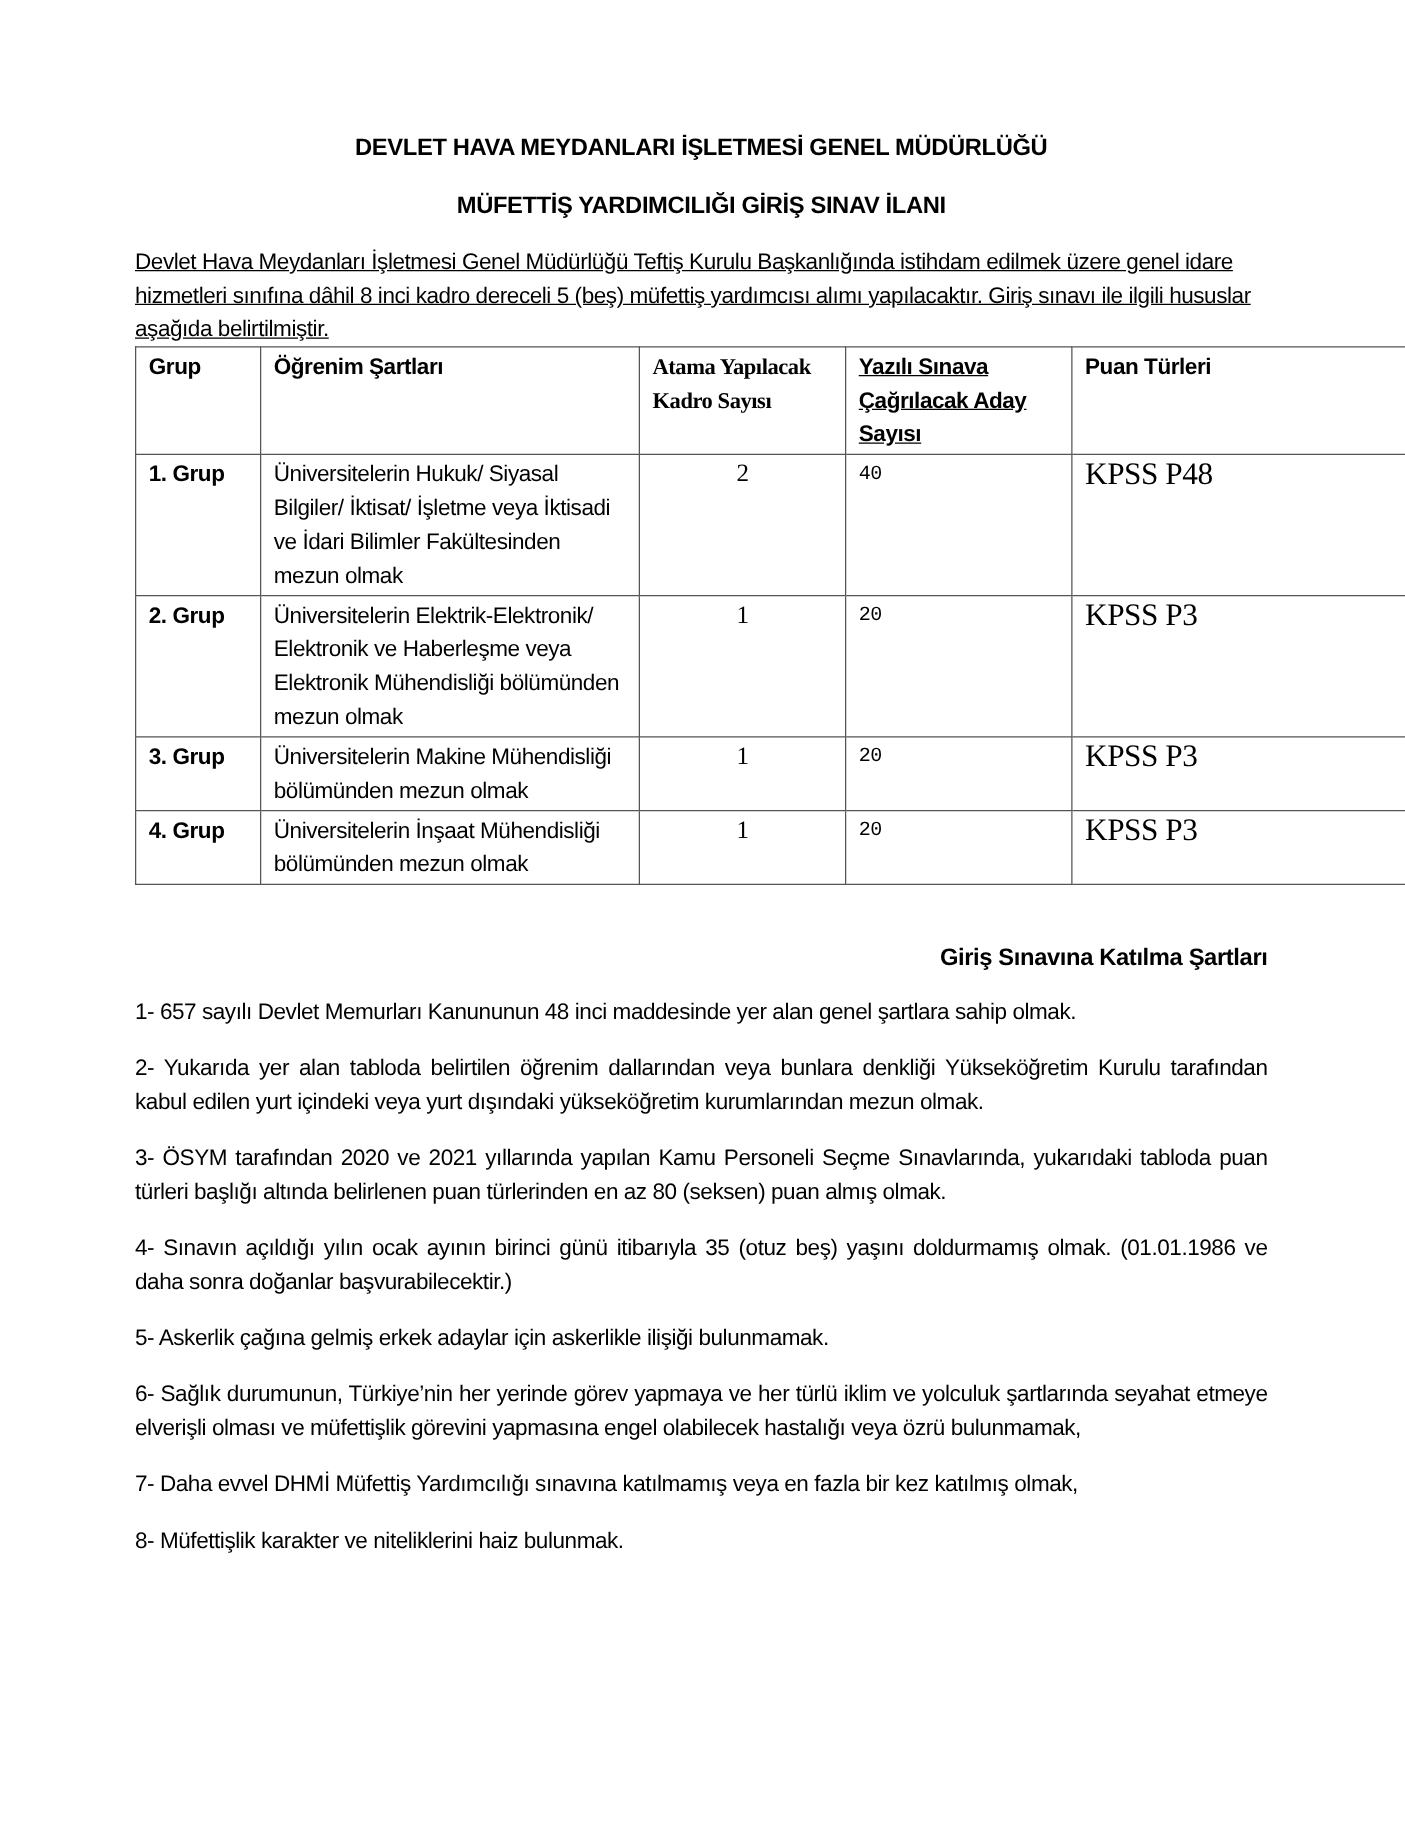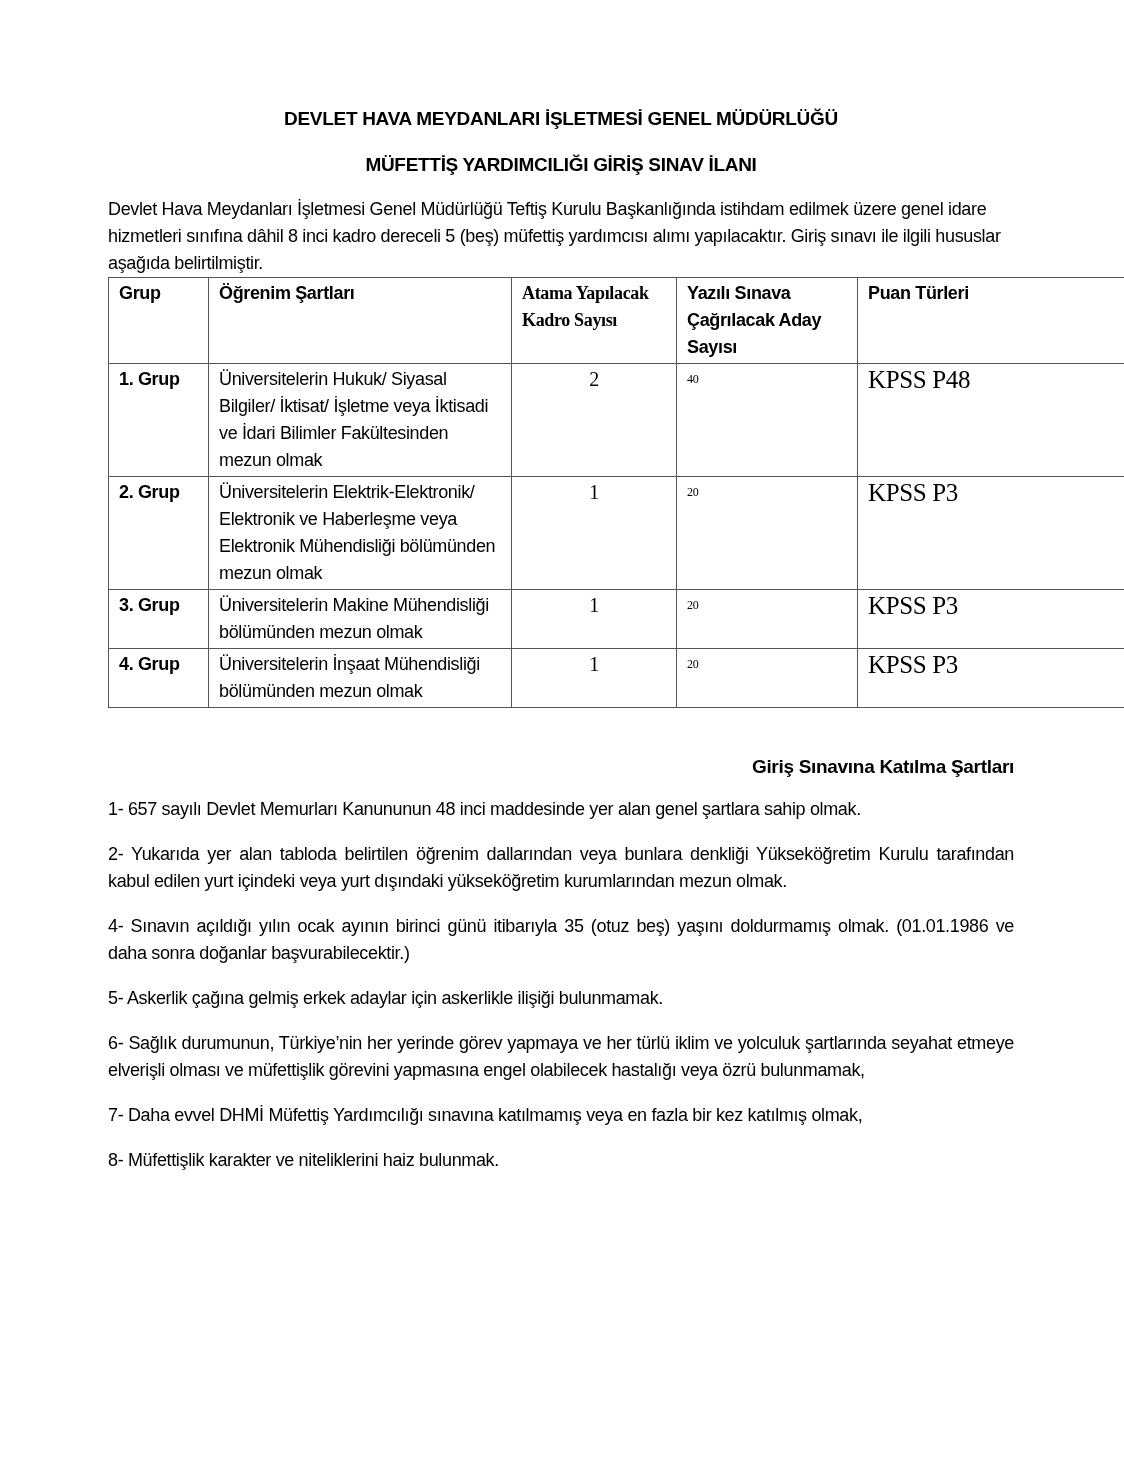--- a/index.html
+++ b/index.html
@@ -9,36 +9,36 @@
   .title { text-align: center; font-weight: bold; font-size: 19px; letter-spacing: -0.3px; margin: 12px; line-height: 26px; }
   .title1 { margin-top: 6px; }
   .title2 { margin-top: 20px; }
   .intro { margin-top: 18px; font-size: 18px; line-height: 27px; letter-spacing: -0.35px; }
   table.grid { border-collapse: collapse; width: 1072px; font-size: 18px; letter-spacing: -0.35px; }
   table.grid td, table.grid th { border: 1px solid #555; vertical-align: top; padding: 2px 10px 2px 10px; line-height: 27px; }
   table.grid th { font-weight: bold; text-align: left; }
   th.c-grup { width: 79px; }
   th.c-ogrenim { width: 282px; }
   th.c-atama { width: 144px; text-align: center; font-family: Liberation Serif, serif; }
-  th.c-yazili { width: 160px; }
+  th.c-yazili { width: 160px; text-decoration: underline; }
   td.grup { font-weight: bold; }
   td.atama { text-align: center; font-family: "Liberation Serif", serif; font-size: 20px; }
-  td.yazili { font-family: Liberation Serif, serif; font-size: 12px; }
+  td.yazili { font-family: Liberation Mono, monospace; font-size: 16px; }
   td.puan { font-family: "Liberation Serif", serif; font-size: 25px; }
   .section-title { margin-top: 46px; font-weight: bold; font-size: 19px; letter-spacing: -0.3px; line-height: 26px; text-align: right; }
   .cond { margin-top: 16px; font-size: 18px; line-height: 27px; letter-spacing: -0.35px; text-align: justify; }
   .cond:first-of-type { margin-top: 16px; }
 </style>
 </head>
 <body>
 
 <div class="page">
   <h1 class="title title1">DEVLET HAVA MEYDANLARI İŞLETMESİ GENEL MÜDÜRLÜĞÜ</h1>
   <h2 class="title title2">MÜFETTİŞ YARDIMCILIĞI GİRİŞ SINAV İLANI</h2>
-  <p class="intro" style="margin-bottom:0;">Devlet Hava Meydanları İşletmesi Genel Müdürlüğü Teftiş Kurulu Başkanlığında istihdam edilmek üzere genel idare hizmetleri sınıfına dâhil 8 inci kadro dereceli 5 (beş) müfettiş yardımcısı alımı yapılacaktır. Giriş sınavı ile ilgili hususlar aşağıda belirtilmiştir.</p>
+  <p class="intro" style="margin-bottom:0;text-decoration:underline;">Devlet Hava Meydanları İşletmesi Genel Müdürlüğü Teftiş Kurulu Başkanlığında istihdam edilmek üzere genel idare hizmetleri sınıfına dâhil 8 inci kadro dereceli 5 (beş) müfettiş yardımcısı alımı yapılacaktır. Giriş sınavı ile ilgili hususlar aşağıda belirtilmiştir.</p>
 
   <table class="grid">
     <thead>
       <tr>
         <th class="c-grup">Grup</th>
         <th class="c-ogrenim">Öğrenim Şartları</th>
         <th class="c-atama">Atama Yapılacak Kadro Sayısı</th>
         <th class="c-yazili">Yazılı Sınava Çağrılacak Aday Sayısı</th>
         <th class="c-puan">Puan Türleri</th>
       </tr>
@@ -71,18 +71,19 @@
         <td class="atama">1</td>
         <td class="yazili">20</td>
         <td class="puan">KPSS P3</td>
       </tr>
     </tbody>
   </table>
 
   <div class="section-title">Giriş Sınavına Katılma Şartları</div>
   <p class="cond">1- 657 sayılı Devlet Memurları Kanununun 48 inci maddesinde yer alan genel şartlara sahip olmak.</p>
   <p class="cond">2- Yukarıda yer alan tabloda belirtilen öğrenim dallarından veya bunlara denkliği Yükseköğretim Kurulu tarafından kabul edilen yurt içindeki veya yurt dışındaki yükseköğretim kurumlarından mezun olmak.</p>
+  <p class="cond">3- ÖSYM tarafından 2020 ve 2021 yıllarında yapılan Kamu Personeli Seçme Sınavlarında, yukarıdaki tabloda puan türleri başlığı altında belirlenen puan türlerinden en az 80 (seksen) puan almış olmak.</p>
   <p class="cond">4- Sınavın açıldığı yılın ocak ayının birinci günü itibarıyla 35 (otuz beş) yaşını doldurmamış olmak. (01.01.1986 ve daha sonra doğanlar başvurabilecektir.)</p>
   <p class="cond">5- Askerlik çağına gelmiş erkek adaylar için askerlikle ilişiği bulunmamak.</p>
   <p class="cond">6- Sağlık durumunun, Türkiye’nin her yerinde görev yapmaya ve her türlü iklim ve yolculuk şartlarında seyahat etmeye elverişli olması ve müfettişlik görevini yapmasına engel olabilecek hastalığı veya özrü bulunmamak,</p>
   <p class="cond">7- Daha evvel DHMİ Müfettiş Yardımcılığı sınavına katılmamış veya en fazla bir kez katılmış olmak,</p>
   <p class="cond">8- Müfettişlik karakter ve niteliklerini haiz bulunmak.</p>
 </div>
 
 </body></html>

